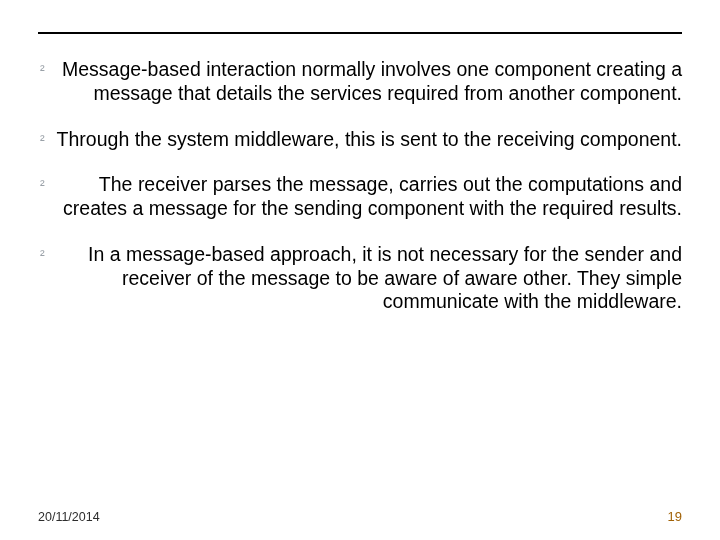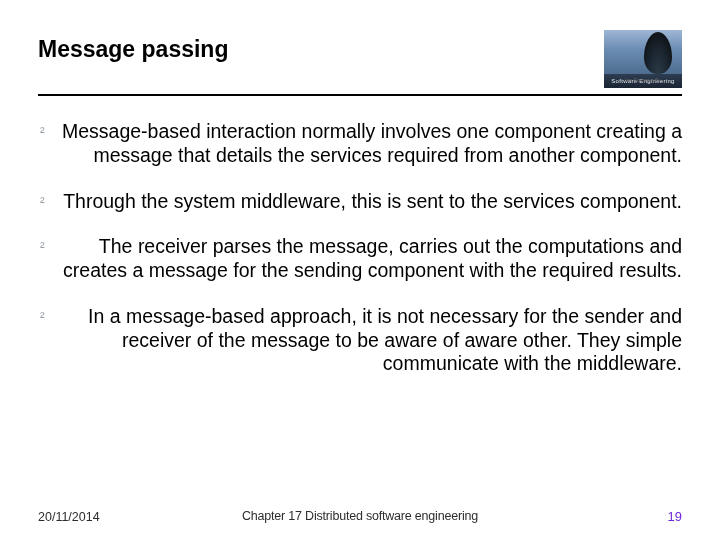--- a/index.html
+++ b/index.html
@@ -22,57 +22,47 @@
   .content { padding-top: 14px; }
   .bullet { display: flex; gap: 10px; font-size: 19.5px; line-height: 1.22;
     margin-bottom: 22px; padding-left: 2px; }
   .bullet .marker { flex: 0 0 auto; font-size: 14px; color: #9aa1a8; padding-top: 4px; }
   .bullet .text { flex: 1 1 auto; text-align: right; }
   .footer { position: absolute; left: 0; right: 0; bottom: 16px; display: flex;
     justify-content: space-between; align-items: baseline; padding: 0 38px;
     font-size: 12.5px; color: #2d2d2d; }
   .footer .chap { position: absolute; left: 50%; transform: translateX(-50%);
     font-size: 12.5px; letter-spacing: -0.2px; }
-  .footer .page { color: #6d28d9; font-size: 13px; }
+  .footer .page { color: #a16207; font-size: 13px; }
 </style>
 </head>
 <body>
 
 <div class="slide">
 
-  <div class="header-row">
-    <div class="title">Message passing</div>
-    <div class="logo">
-      <div class="logo-photo"></div>
-      <div class="logo-building"></div>
-      <div class="logo-band">Software Engineering</div>
-      <div class="logo-sub">Ian Sommerville</div>
-    </div>
-  </div>
 
   <hr class="rule">
 
   <div class="content">
     <div class="bullet">
       <span class="marker">²</span>
       <span class="text">Message-based interaction normally involves one component creating a message that details the services required from another component.</span>
     </div>
     <div class="bullet">
       <span class="marker">²</span>
-      <span class="text">Through the system middleware, this is sent to the services component.</span>
+      <span class="text">Through the system middleware, this is sent to the receiving component.</span>
     </div>
     <div class="bullet">
       <span class="marker">²</span>
       <span class="text">The receiver parses the message, carries out the computations and creates a message for the sending component with the required results.</span>
     </div>
     <div class="bullet">
       <span class="marker">²</span>
       <span class="text">In a message-based approach, it is not necessary for the sender and receiver of the message to be aware of aware other. They simple communicate with the middleware.</span>
     </div>
   </div>
 
   <div class="footer">
     <span>20/11/2014</span>
-    <span class="chap">Chapter 17 Distributed software engineering</span>
     <span class="page">19</span>
   </div>
 
 </div>
 
 </body></html>

